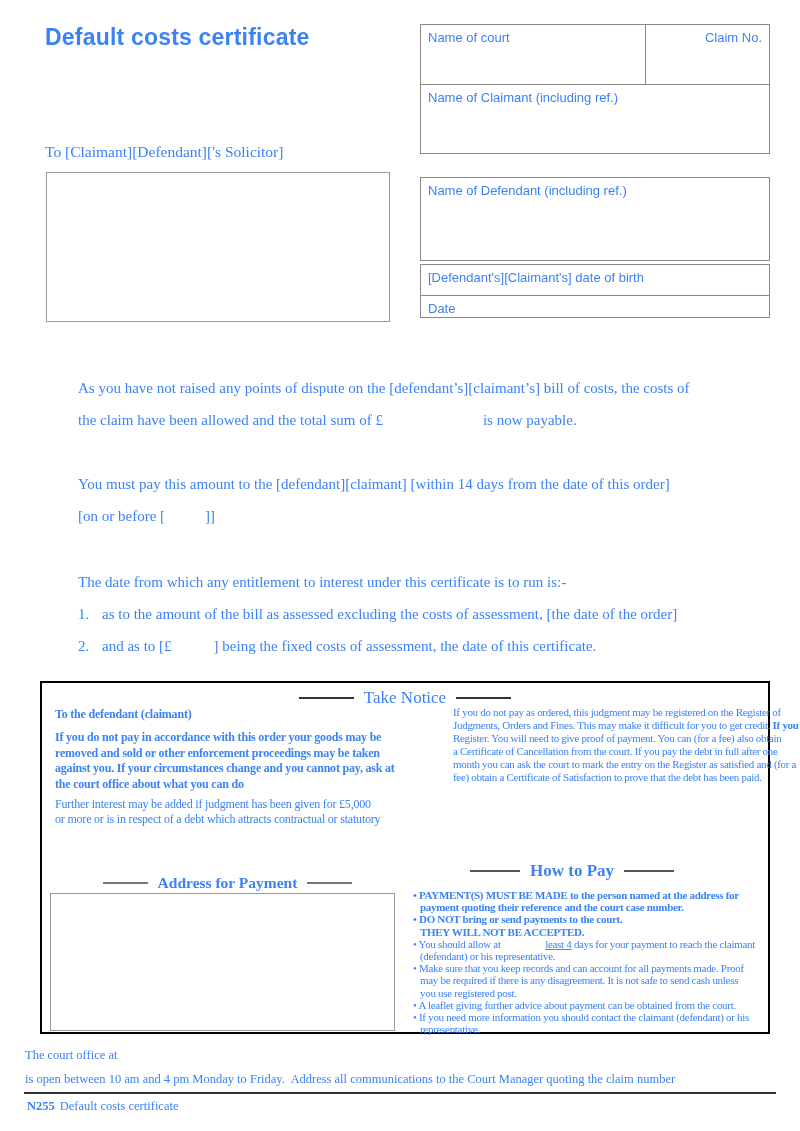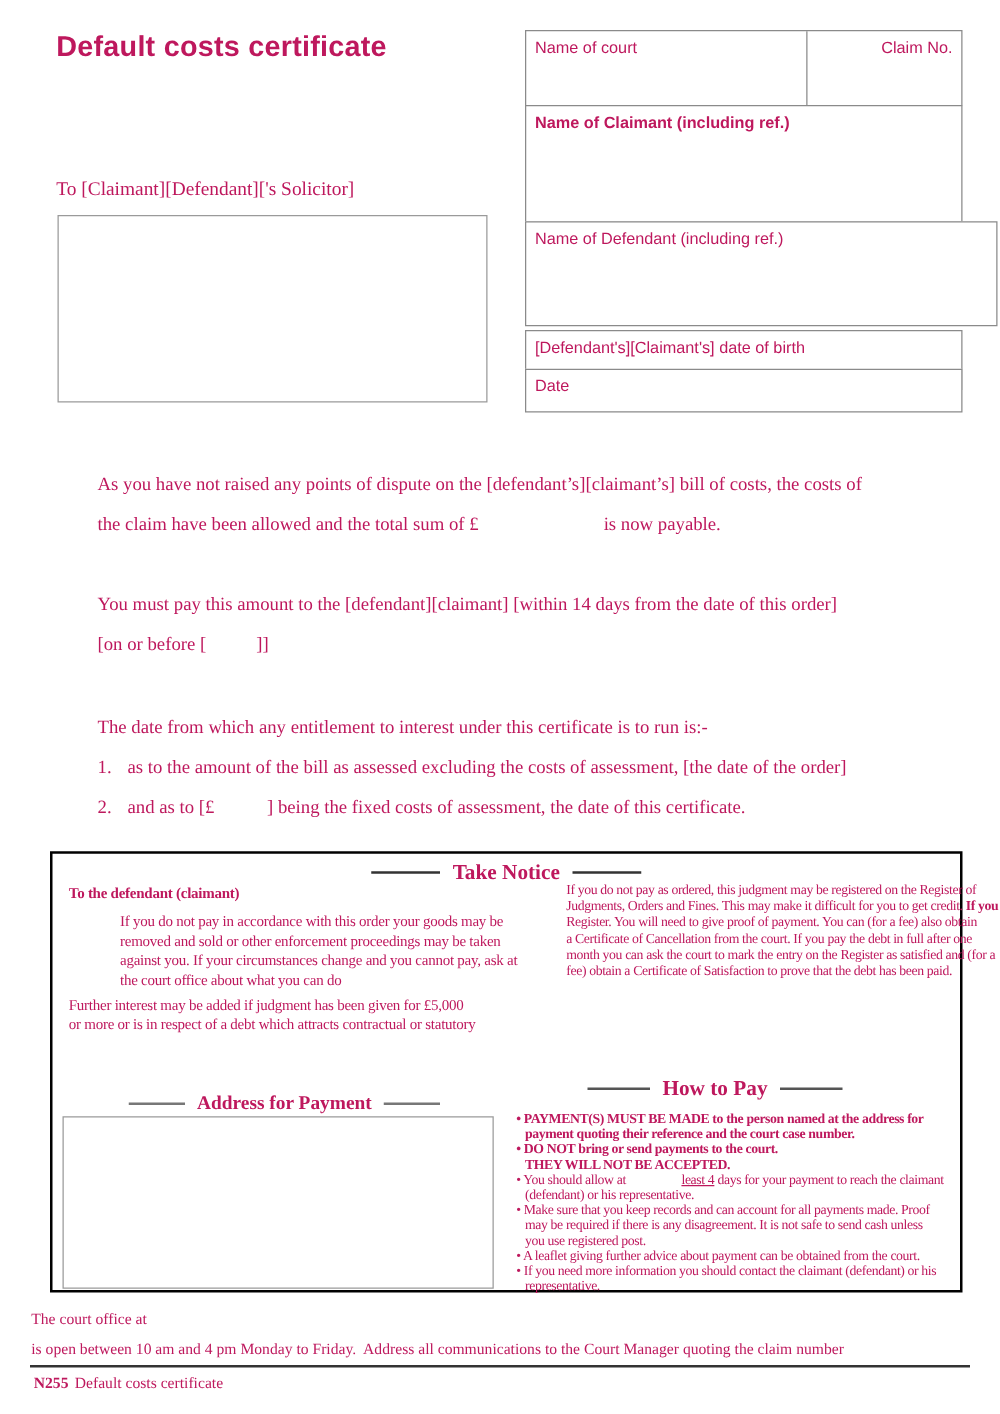--- a/index.html
+++ b/index.html
@@ -1,54 +1,54 @@
 <!DOCTYPE html>
 <html><head>
 <meta charset="utf-8">
 <style>
   html,body{margin:0;padding:0;background:#fff;}
-  .page{position:relative;width:800px;height:1131px;background:#fff;color:#be185d;
+  .page{position:relative;width:800px;height:1131px;background:#fff;color:#3b82f6;
         font-family:"Liberation Serif",serif;overflow:hidden;}
   .title{position:absolute;left:45px;top:24px;font-family:"Liberation Sans",sans-serif;
          font-weight:bold;font-size:23px;letter-spacing:.2px;}
   
   .ctable{position:absolute;left:420px;top:24px;width:350px;height:294px;}
   .trow{position:absolute;box-sizing:border-box;border:1px solid #8a8a8a;background:#fff;}
   .r1{left:0;top:0;width:350px;height:61px;display:flex;padding:0;}
   .r1 .cl{width:225px;border-right:1px solid #8a8a8a;box-sizing:border-box;}
   .r1 .cr{flex:1;text-align:right;}
-  .r2{left:0;top:60px;width:350px;height:94px;font-weight:bold;}
-  .r3{left:0;top:153px;width:378px;height:84px;}
+  .r2{left:0;top:60px;width:350px;height:70px;}
+  .r3{left:0;top:153px;width:350px;height:84px;}
   .r4{left:0;top:240px;width:350px;height:48px;}
-  .r5{left:0;top:271px;width:350px;height:35px;}
+  .r5{left:0;top:271px;width:350px;height:23px;}
   .clabel{display:block;font-family:"Liberation Sans",sans-serif;font-size:13px;
           padding:5px 7px;line-height:16px;}
   .to-label{position:absolute;left:45px;top:143px;font-size:15.5px;}
   .addr-box{position:absolute;left:46px;top:172px;width:344px;height:150px;
             border:1px solid #9a9a9a;box-sizing:border-box;}
   
   .para,.items{position:absolute;left:78px;font-size:15px;line-height:32px;}
   .p1{top:372px;} .p2{top:468px;} .p3{top:566px;}
   .items{top:598px;}
   .item{display:flex;}
   .num{width:24px;flex:none;}
   .ln{white-space:pre;}
   .gap{display:inline-block;}
   .b{font-weight:bold;}
   .u{text-decoration:underline;margin-left:42px;}
   
   .tn-box{position:absolute;left:40px;top:681px;width:730px;height:353px;
           border:2px solid #000;box-sizing:border-box;}
   .hd{display:flex;align-items:center;justify-content:center;gap:10px;}
   .dash{height:2px;background:#333;flex:none;}
-  .hd-tn{position:absolute;left:0;top:5px;width:100%;font-weight:bold;font-size:17px;}
+  .hd-tn{position:absolute;left:0;top:5px;width:100%;font-weight:normal;font-size:17px;}
   .hd-tn .dash{width:55px;}
   .tn-to{position:absolute;left:13px;top:24px;font-weight:bold;font-size:12px;letter-spacing:-.2px;}
-  .tn-warn{position:absolute;left:13px;top:47px;width:348px;font-weight:normal;
-           font-size:12px;line-height:15.5px;letter-spacing:-.2px;margin-left:41px;}
+  .tn-warn{position:absolute;left:13px;top:47px;width:348px;font-weight:bold;
+           font-size:12px;line-height:15.5px;letter-spacing:-.2px;}
   .tn-int{position:absolute;left:13px;top:114px;width:348px;font-size:12px;
           line-height:15px;letter-spacing:-.2px;}
   .tn-right{position:absolute;left:371px;top:23px;width:354px;font-size:11px;
             line-height:13px;letter-spacing:-.3px;margin-left:40px;}
   .hd-afp{position:absolute;left:13px;top:191px;width:345px;font-weight:bold;font-size:15.5px;}
   .hd-afp .dash{width:45px;background:#777;height:2px;}
   .pay-box{position:absolute;left:8px;top:210px;width:345px;height:138px;
            border:1px solid #9a9a9a;box-sizing:border-box;}
   .hd-htp{position:absolute;left:340px;top:178px;width:380px;font-weight:bold;font-size:17px;}
   .hd-htp .dash{width:50px;background:#555;}

